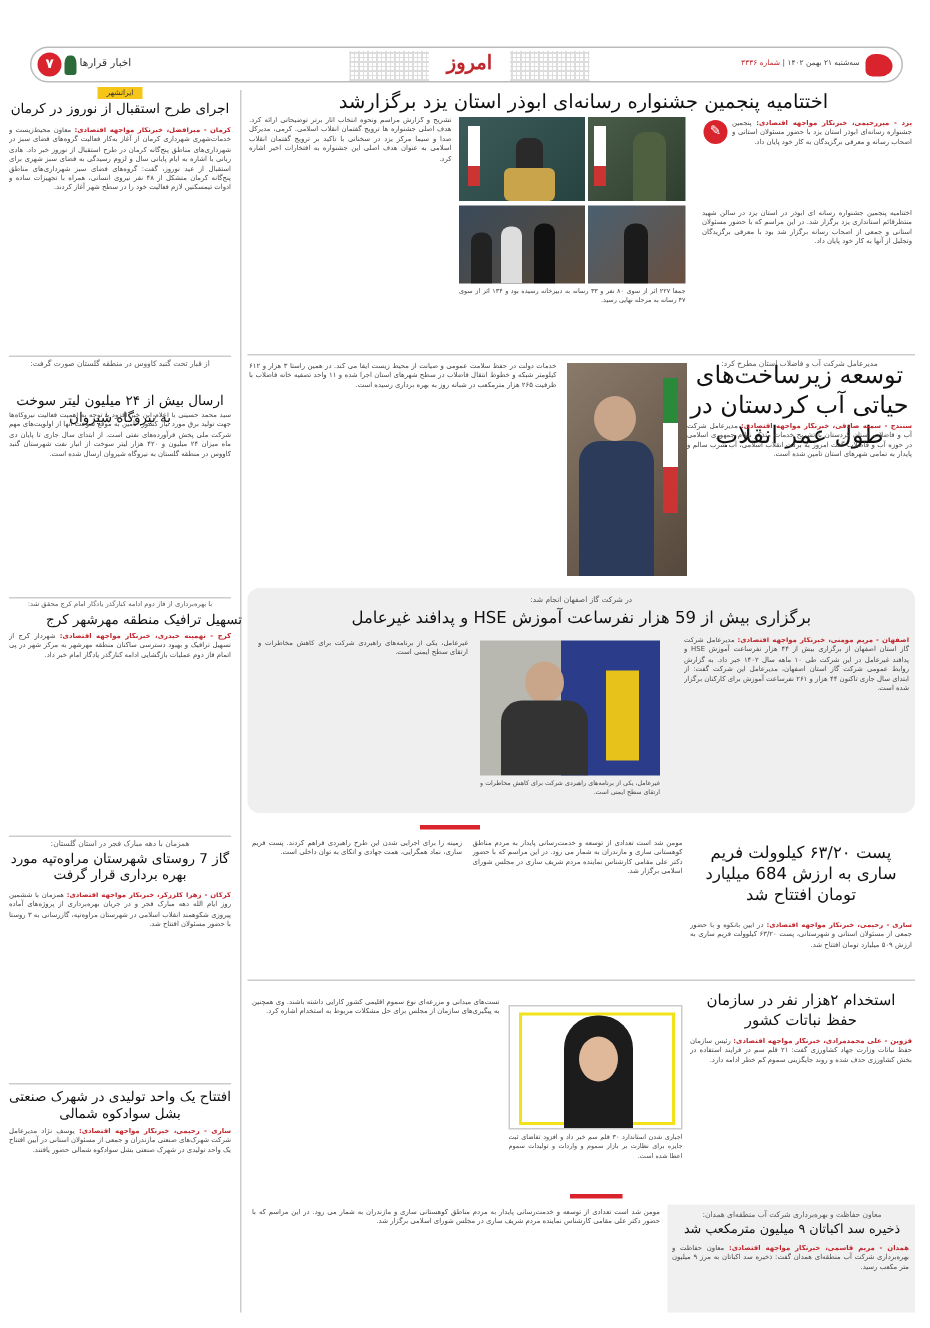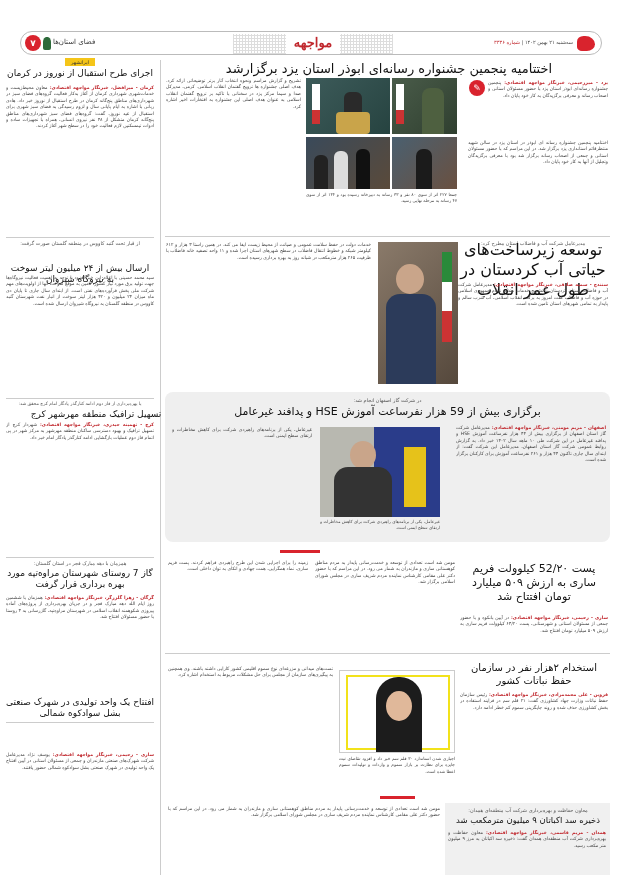--- a/index.html
+++ b/index.html
@@ -25,22 +25,22 @@
 .grayrow{position:absolute;background:#f0f0f0;border-radius:8px}
 .badge{position:absolute;width:16px;height:16px;border-radius:50%;background:#d9232d;color:#fff;font-size:9px;text-align:center;line-height:16px}
 </style>
 </head>
 <body>
 
 <div class="hdr">
   <div class="map"></div>
   <div class="date"><span>سه‌شنبه ۲۱ بهمن ۱۴۰۲</span> | <span class="iss">شماره ۳۳۳۶</span></div>
   <div class="logo-bg"></div>
-  <div class="logo">مواجهه</div>
-  <div class="sect">فضای استان‌ها</div>
+  <div class="logo">امروز</div>
+  <div class="sect">اخبار قرار‌ها</div>
   <div class="emb"></div>
   <div class="pnum">۷</div>
 </div>
 
 <div class="col-sep" style="left:160px"></div>
 
 <div class="headline" style="left:168px;right:10px;top:61px;font-size:13px">اختتامیه پنجمین جشنواره رسانه‌ای ابوذر استان یزد برگزارشد</div>
 
 <div class="badge" style="right:135px;top:80px">✎</div>
 <div class="body-text" style="right:12px;width:120px;top:80px;height:55px"><span class="by">یزد - میررحیمی، خبرنگار مواجهه اقتصادی:</span> <span>پنجمین جشنواره رسانه‌ای ابوذر استان یزد با حضور مسئولان استانی و اصحاب رسانه و معرفی برگزیدگان به کار خود پایان داد.</span></div>
@@ -84,21 +84,21 @@
 <div class="headline" style="left:165px;right:10px;top:405px;font-size:11px">برگزاری بیش از 59 هزار نفرساعت آموزش HSE و پدافند غیرعامل</div>
 <div class="body-text" style="right:14px;width:150px;top:425px;height:112px"><span class="by">اصفهان - مریم مومنی، خبرنگار مواجهه اقتصادی:</span> <span>مدیرعامل شرکت گاز استان اصفهان از برگزاری بیش از ۴۴ هزار نفرساعت آموزش HSE و پدافند غیرعامل در این شرکت طی ۱۰ ماهه سال ۱۴۰۲ خبر داد.</span> <span>به گزارش روابط عمومی شرکت گاز استان اصفهان، مدیرعامل این شرکت گفت: از ابتدای سال جاری تاکنون ۴۴ هزار و ۲۶۱ نفرساعت آموزش برای کارکنان برگزار شده است.</span></div>
 <div class="photo" style="left:320px;top:427px;width:120px;height:90px;background:linear-gradient(90deg,#b8b8b0 0 45%,#2a3c8a 45%)">
   <div style="position:absolute;left:30px;top:14px;width:26px;height:28px;background:#c9a58a;border-radius:50%"></div>
   <div style="position:absolute;left:14px;top:40px;width:58px;height:50px;background:#333;border-radius:14px 14px 0 0"></div>
   <div style="position:absolute;right:14px;top:20px;width:22px;height:60px;background:#e6c21a"></div>
 </div>
 <div class="body-text" style="left:320px;width:120px;top:519px;height:20px;font-size:4.2px">غیرعامل، یکی از برنامه‌های راهبردی شرکت برای کاهش مخاطرات و ارتقای سطح ایمنی است.</div>
 <div class="body-text" style="left:172px;width:140px;top:427px;height:110px">غیرعامل، یکی از برنامه‌های راهبردی شرکت برای کاهش مخاطرات و ارتقای سطح ایمنی است.</div>
 
-<div class="headline" style="right:12px;width:148px;top:562px;font-size:11px">پست 52/۲۰ کیلوولت فریم ساری به ارزش ۵۰۹ میلیارد تومان افتتاح شد</div>
+<div class="headline" style="right:12px;width:148px;top:562px;font-size:11px">پست ۶۳/۲۰ کیلوولت فریم ساری به ارزش 684 میلیارد تومان افتتاح شد</div>
 <div class="body-text" style="right:12px;width:148px;top:615px;height:40px"><span class="by">ساری - رحیمی، خبرنگار مواجهه اقتصادی:</span> <span>در آیین بانکوه و با حضور جمعی از مسئولان استانی و شهرستانی، پست ۶۳/۲۰ کیلوولت فریم ساری به ارزش ۵۰۹ میلیارد تومان افتتاح شد.</span></div>
 <div class="redbar" style="left:280px;width:40px;top:550px"></div>
 <div class="body-text" style="left:315px;width:140px;top:560px;height:90px">مومن شد است تعدادی از توسعه و خدمت‌رسانی پایدار به مردم مناطق کوهستانی ساری و مازندران به شمار می رود. در این مراسم که با حضور دکتر علی مقامی کارشناس نماینده مردم شریف ساری در مجلس شورای اسلامی برگزار شد.</div>
 <div class="body-text" style="left:168px;width:140px;top:560px;height:90px">زمینه را برای اجرایی شدن این طرح راهبردی فراهم کردند. پست فریم ساری، نماد همگرایی، همت جهادی و اتکای به توان داخلی است.</div>
 
 <div class="hr" style="left:165px;right:10px;top:653px"></div>
 
 <div class="headline" style="right:12px;width:148px;top:662px;font-size:10px">استخدام ۲هزار نفر در سازمان حفظ نباتات کشور</div>
 <div class="body-text" style="right:12px;width:148px;top:692px;height:102px"><span class="by">قزوین - علی محمدمرادی، خبرنگار مواجهه اقتصادی:</span> <span>رئیس سازمان حفظ نباتات وزارت جهاد کشاورزی گفت: ۲۱ قلم سم در فرایند استفاده در بخش کشاورزی حذف شده و روند جایگزینی سموم کم خطر ادامه دارد.</span></div>
 <div class="photo" style="left:339px;top:670px;width:116px;height:83px;background:#fff;border:1px solid #ccc">
@@ -129,14 +129,14 @@
 <div class="kicker" style="left:6px;width:148px;top:401px;font-size:4.5px">با بهره‌برداری از فاز دوم ادامه کنارگذر یادگار امام کرج محقق شد:</div>
 <div class="headline" style="left:22px;width:148px;top:409px;font-size:9px">تسهیل ترافیک منطقه مهرشهر کرج</div>
 <div class="body-text" style="left:6px;width:148px;top:422px;height:130px"><span class="by">کرج - تهمینه حیدری، خبرنگار مواجهه اقتصادی:</span> <span>شهردار کرج از تسهیل ترافیک و بهبود دسترسی ساکنان منطقه مهرشهر به مرکز شهر در پی اتمام فاز دوم عملیات بازگشایی ادامه کنارگذر یادگار امام خبر داد.</span></div>
 
 <div class="hr" style="left:6px;width:148px;top:557px"></div>
 <div class="kicker" style="left:6px;width:148px;top:560px">همزمان با دهه مبارک فجر در استان گلستان:</div>
 <div class="headline" style="left:6px;width:148px;top:568px;font-size:9px">گاز 7 روستای شهرستان مراوه‌تپه مورد بهره برداری قرار گرفت</div>
 <div class="body-text" style="left:6px;width:148px;top:595px;height:120px"><span class="by">گرگان - زهرا گلزرگر، خبرنگار مواجهه اقتصادی:</span> <span>همزمان با ششمین روز ایام الله دهه مبارک فجر و در جریان بهره‌برداری از پروژه‌های آماده پیروزی شکوهمند انقلاب اسلامی در شهرستان مراوه‌تپه، گازرسانی به ۳ روستا با حضور مسئولان افتتاح شد.</span></div>
 
 <div class="hr" style="left:6px;width:148px;top:722px"></div>
-<div class="headline" style="left:6px;width:148px;top:697px;font-size:9px">افتتاح یک واحد تولیدی در شهرک صنعتی بشل سوادکوه شمالی</div>
+<div class="headline" style="left:6px;width:148px;top:727px;font-size:9px">افتتاح یک واحد تولیدی در شهرک صنعتی بشل سوادکوه شمالی</div>
 <div class="body-text" style="left:6px;width:148px;top:752px;height:122px"><span class="by">ساری - رحیمی، خبرنگار مواجهه اقتصادی:</span> <span>یوسف نژاد مدیرعامل شرکت شهرک‌های صنعتی مازندران و جمعی از مسئولان استانی در آیین افتتاح یک واحد تولیدی در شهرک صنعتی بشل سوادکوه شمالی حضور یافتند.</span></div>
 
 </body></html>

